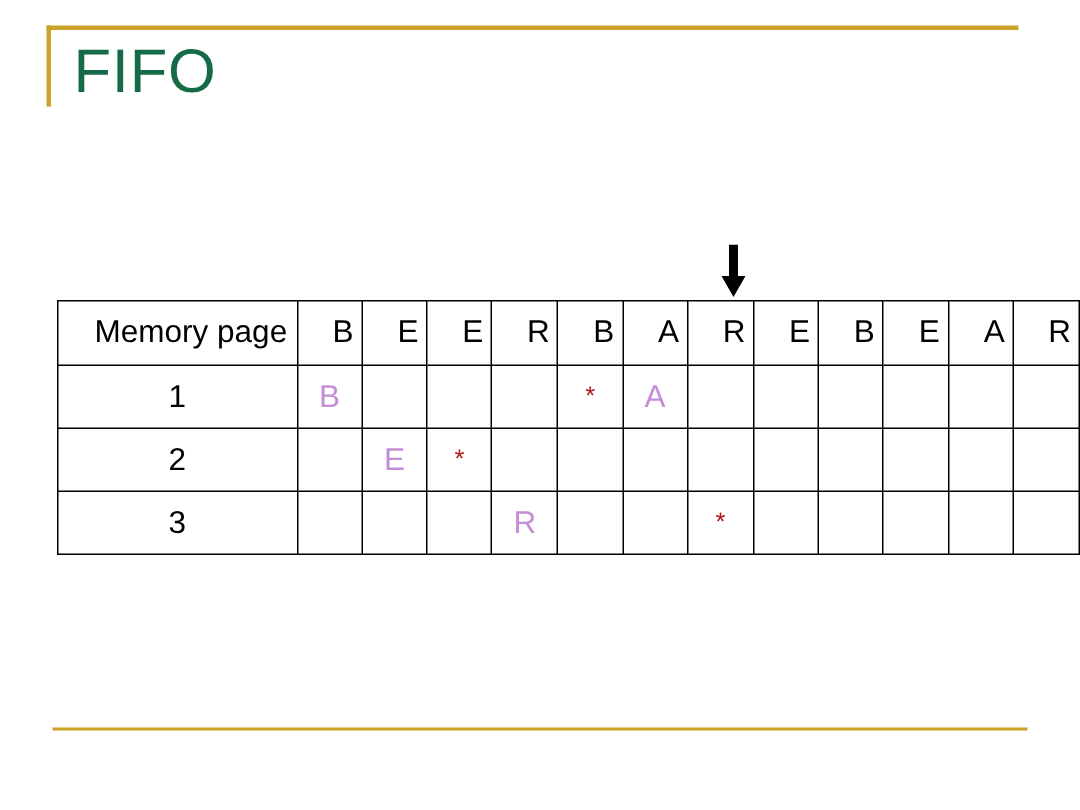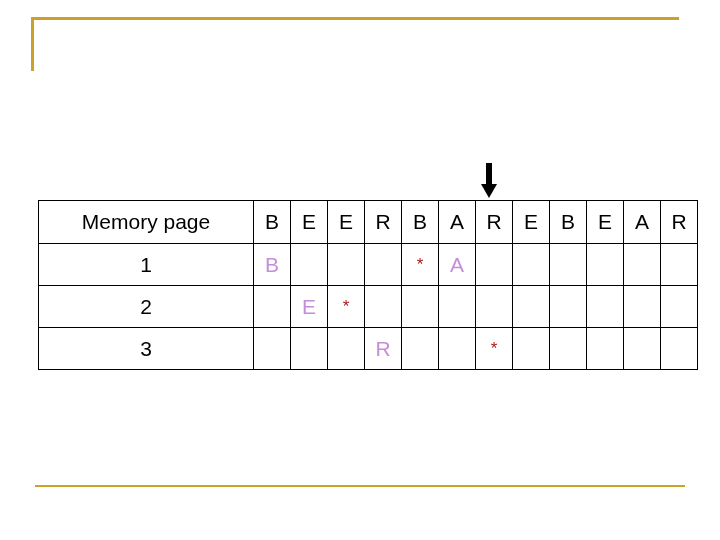--- a/index.html
+++ b/index.html
@@ -79,20 +79,21 @@
     background: #ffffff;
   }
   #memory-table td.label-col {
     width: 214px;
   }
   #memory-table td.data-col {
     width: 36px;
   }
   #memory-table tr.header-row td {
     height: 42px;
+    padding-left: 18px;
   }
   .cell-letter {
     color: #C48FD8;
     font-size: 21px;
   }
   .cell-star {
     color: #B01818;
     font-size: 17px;
     line-height: 1;
     position: relative;
@@ -108,20 +109,21 @@
     height: 2px;
     background: #C9A227;
   }
 </style>
 </head>
 <body>
 
 <div id="title-area">
   <div id="title-rule-top"></div>
   <div id="title-rule-left"></div>
+  <div id="page-title">FIFO</div>
 </div>
 
 <div id="arrow-marker">
   <svg width="16" height="36" viewBox="0 0 16 36" xmlns="http://www.w3.org/2000/svg">
     <rect x="5" y="0" width="6" height="24" fill="#000000"></rect>
     <polygon points="8,35 0,21 16,21" fill="#000000"></polygon>
   </svg>
 </div>
 
 <table id="memory-table">

